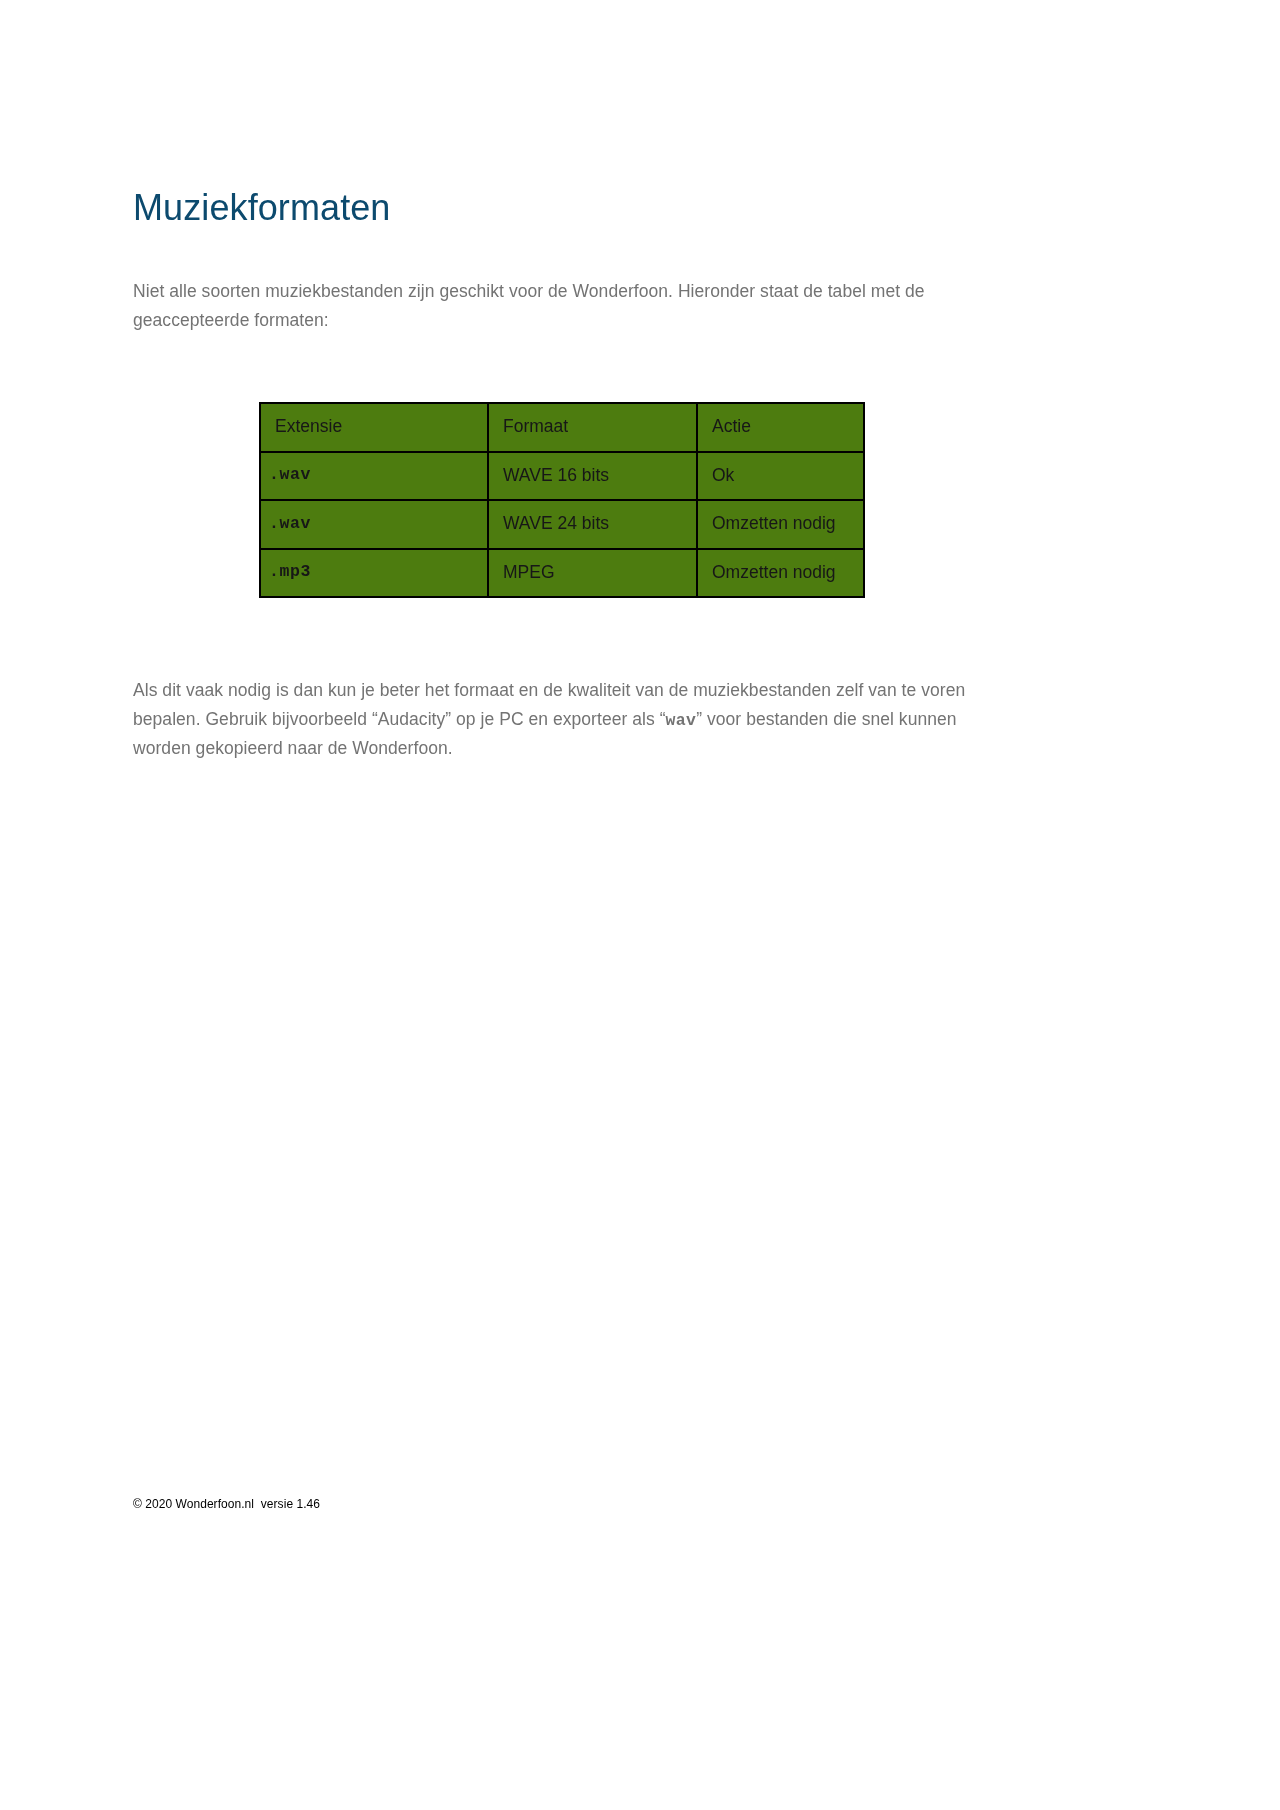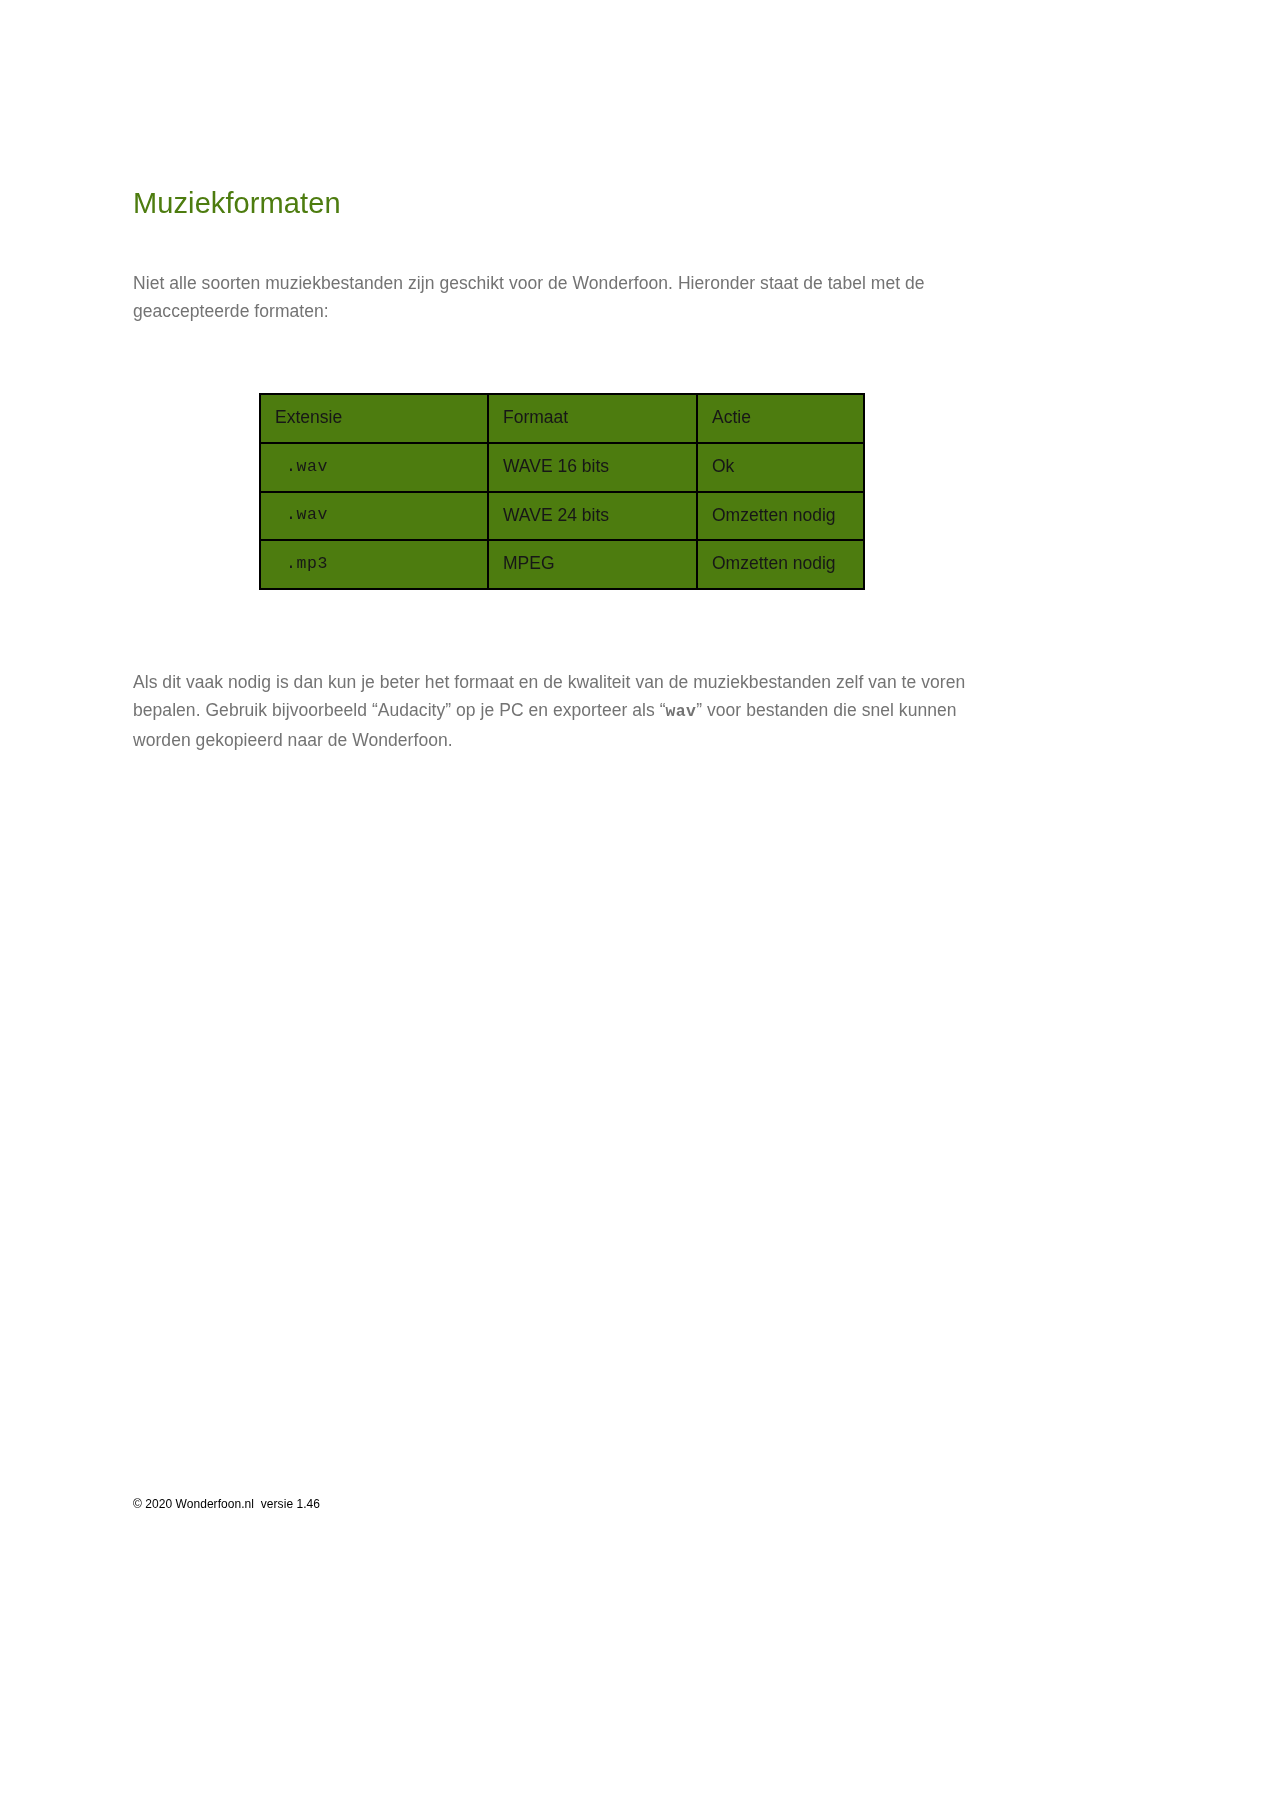--- a/index.html
+++ b/index.html
@@ -27,26 +27,26 @@
   }
 
   .content {
     position: absolute;
     left: 133px;
     top: 186px;
     width: 845px;
   }
 
   .doc-title {
-    font-size: 29px;
+    font-size: 36px;
     font-weight: 400;
     line-height: 1.2;
     letter-spacing: 0.1px;
     margin: 0 0 48px 0;
-    color: #4d7c0f;
+    color: #0c4a6e;
   }
 
   .para {
     font-size: 17.5px;
     line-height: 1.62;
     margin: 0;
     color: #737373;
     letter-spacing: 0.05px;
   }
 
@@ -90,23 +90,23 @@
     height: 22px;
   }
 
   table.formats .col-ext  { width: 228px; }
   table.formats .col-fmt  { width: 209px; }
   table.formats .col-act  { width: 167px; }
 
   table.formats td.cell-mono {
     font-family: "Liberation Mono", "DejaVu Sans Mono", monospace;
     font-size: 16.5px;
-    font-weight: 400;
+    font-weight: 700;
     letter-spacing: 0.6px;
-    padding-left: 25px;
+    padding-left: 8px;
   }
 
   
   .footer {
     position: absolute;
     left: 133px;
     top: 1495px;
     font-size: 12px;
     line-height: 1.5;
     color: #000000;

